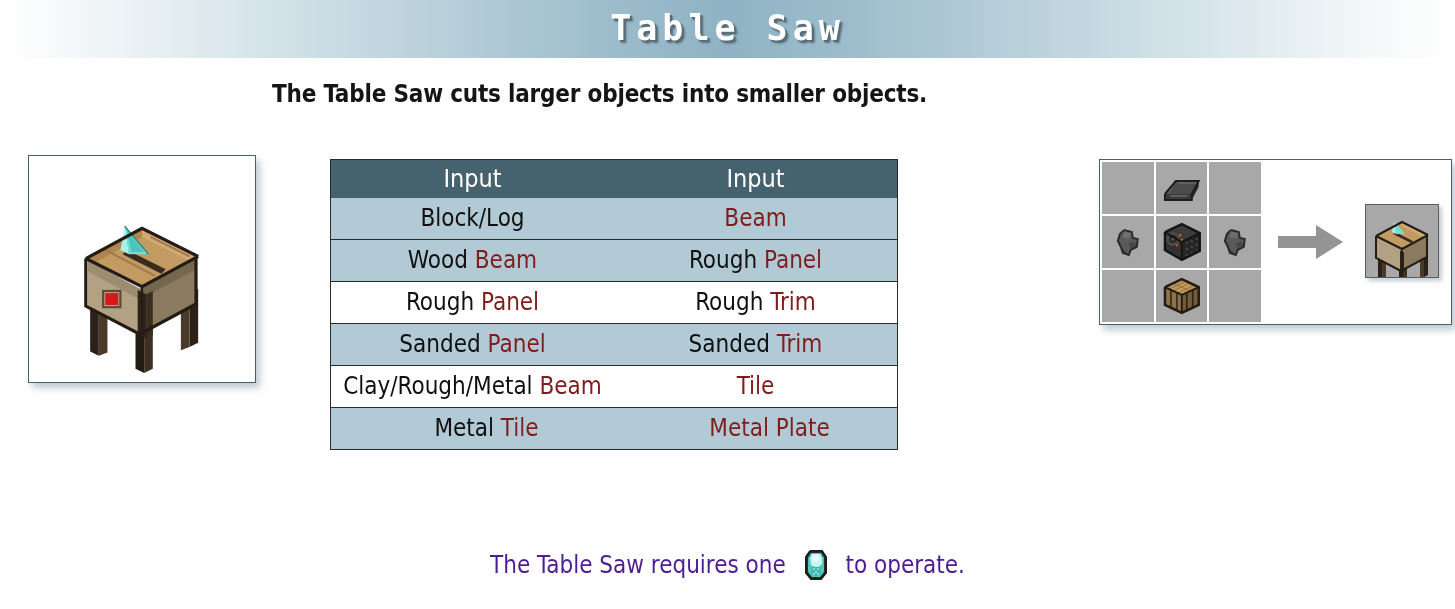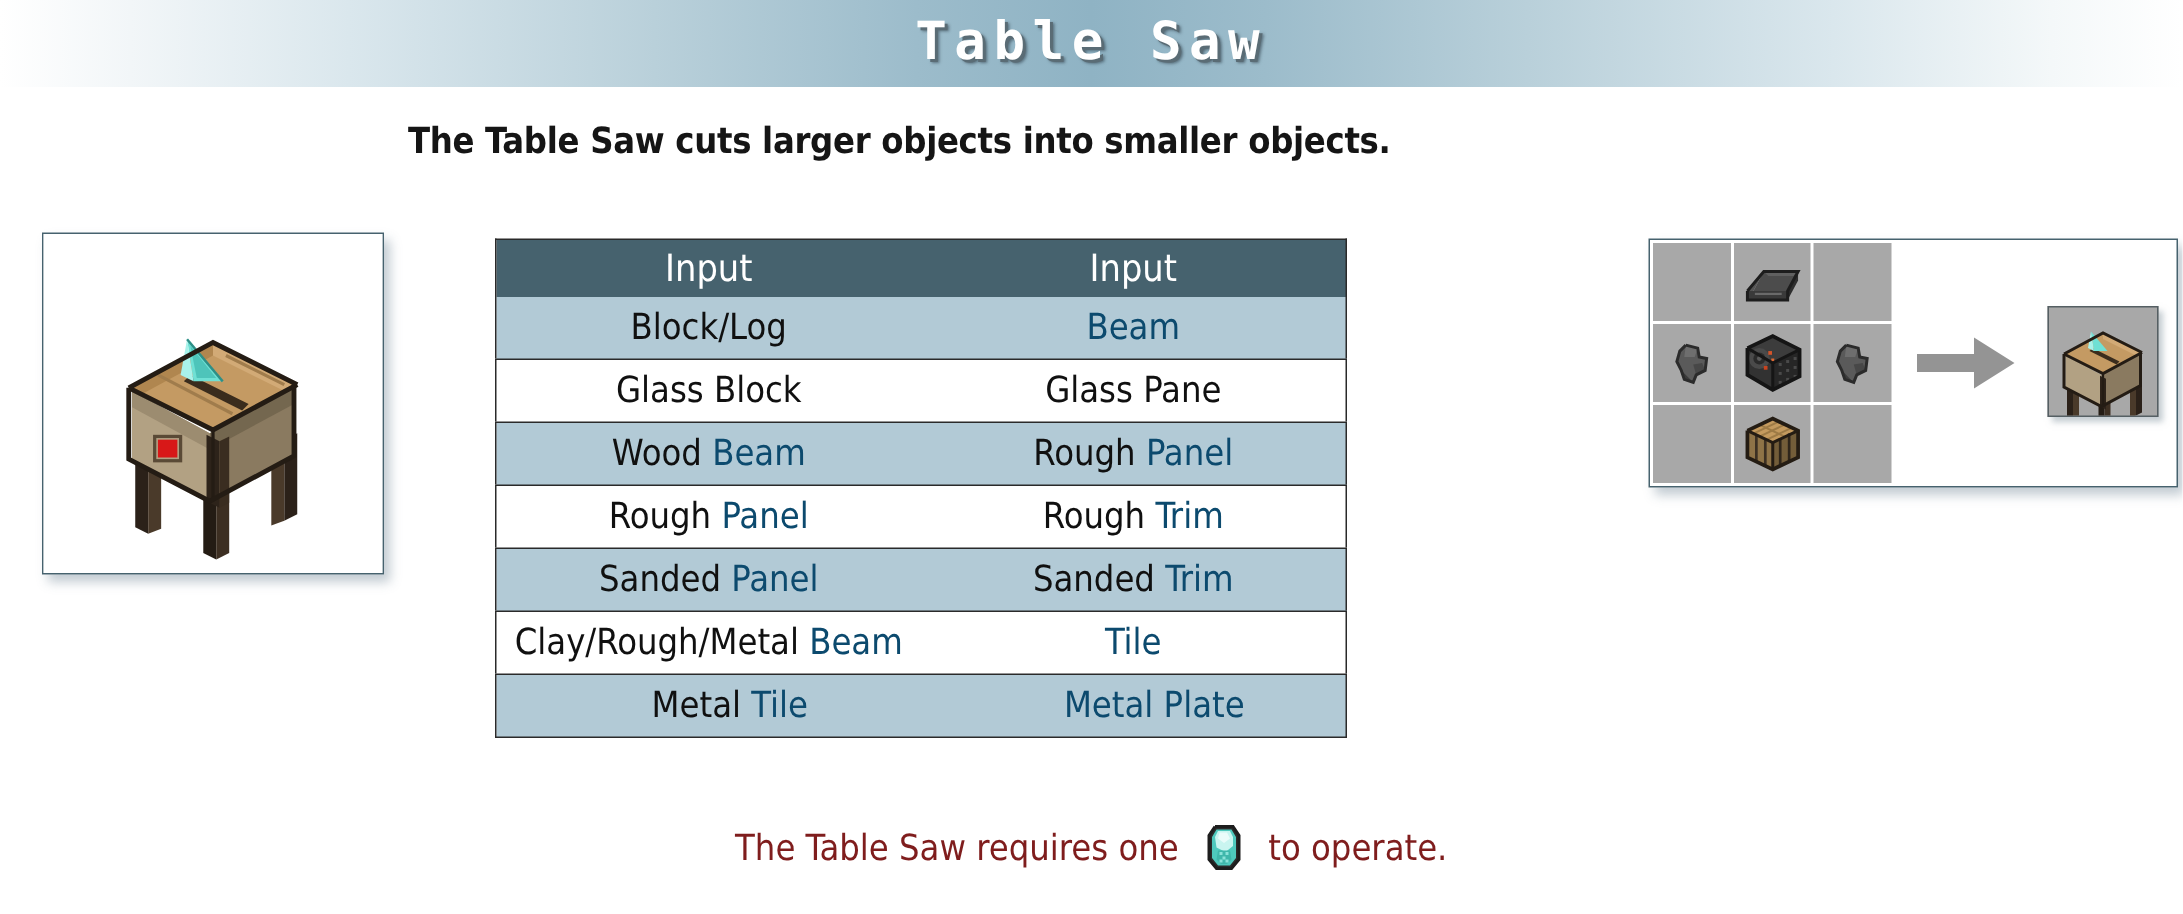--- a/index.html
+++ b/index.html
@@ -112,21 +112,21 @@
     font-family: "DejaVu Sans Condensed", "Liberation Sans Narrow", "Liberation Sans", sans-serif;
     font-size: 24px;
     color: #101010;
     line-height: 41px;
     border-bottom: 1px solid #2a2a2a;
     margin-left: 28px;
   }
   .recipe-table tr.shade td { background: #b2cad6; }
   .recipe-table tr.plain td { background: #ffffff; }
   .recipe-table tr:last-child td { border-bottom: none; padding-left: 28px; }
-  .lnk { color: #0c4a6e; }
+  .lnk { color: #7f1d1d; }
 
   
   .craft-panel {
     position: absolute;
     left: 1099px;
     top: 159px;
     width: 353px;
     height: 166px;
     background: #ffffff;
     border: 1px solid #46626e;
@@ -171,21 +171,21 @@
 
   
   .footer {
     position: absolute;
     left: 0;
     top: 548px;
     width: 1455px;
     text-align: center;
     font-family: "DejaVu Sans Condensed", "Liberation Sans Narrow", "Liberation Sans", sans-serif;
     font-size: 24px;
-    color: #7f1d1d;
+    color: #4c1d95;
     white-space: nowrap;
   }
   .footer .gem {
     display: inline-block;
     vertical-align: -9px;
     width: 34px;
     height: 34px;
     margin: 0 6px;
   }
 
@@ -250,24 +250,20 @@
   <thead>
     <tr>
       <th>Input</th>
       <th>Input</th>
     </tr>
   </thead>
   <tbody>
     <tr class="shade">
       <td><span>Block/Log</span><span class="lnk"></span></td>
       <td><span></span><span class="lnk">Beam</span></td>
-    </tr>
-    <tr class="plain">
-      <td><span>Glass Block</span><span class="lnk"></span></td>
-      <td><span>Glass Pane</span><span class="lnk"></span></td>
     </tr>
     <tr class="shade">
       <td><span>Wood </span><span class="lnk">Beam</span></td>
       <td><span>Rough </span><span class="lnk">Panel</span></td>
     </tr>
     <tr class="plain">
       <td><span>Rough </span><span class="lnk">Panel</span></td>
       <td><span>Rough </span><span class="lnk">Trim</span></td>
     </tr>
     <tr class="shade">

